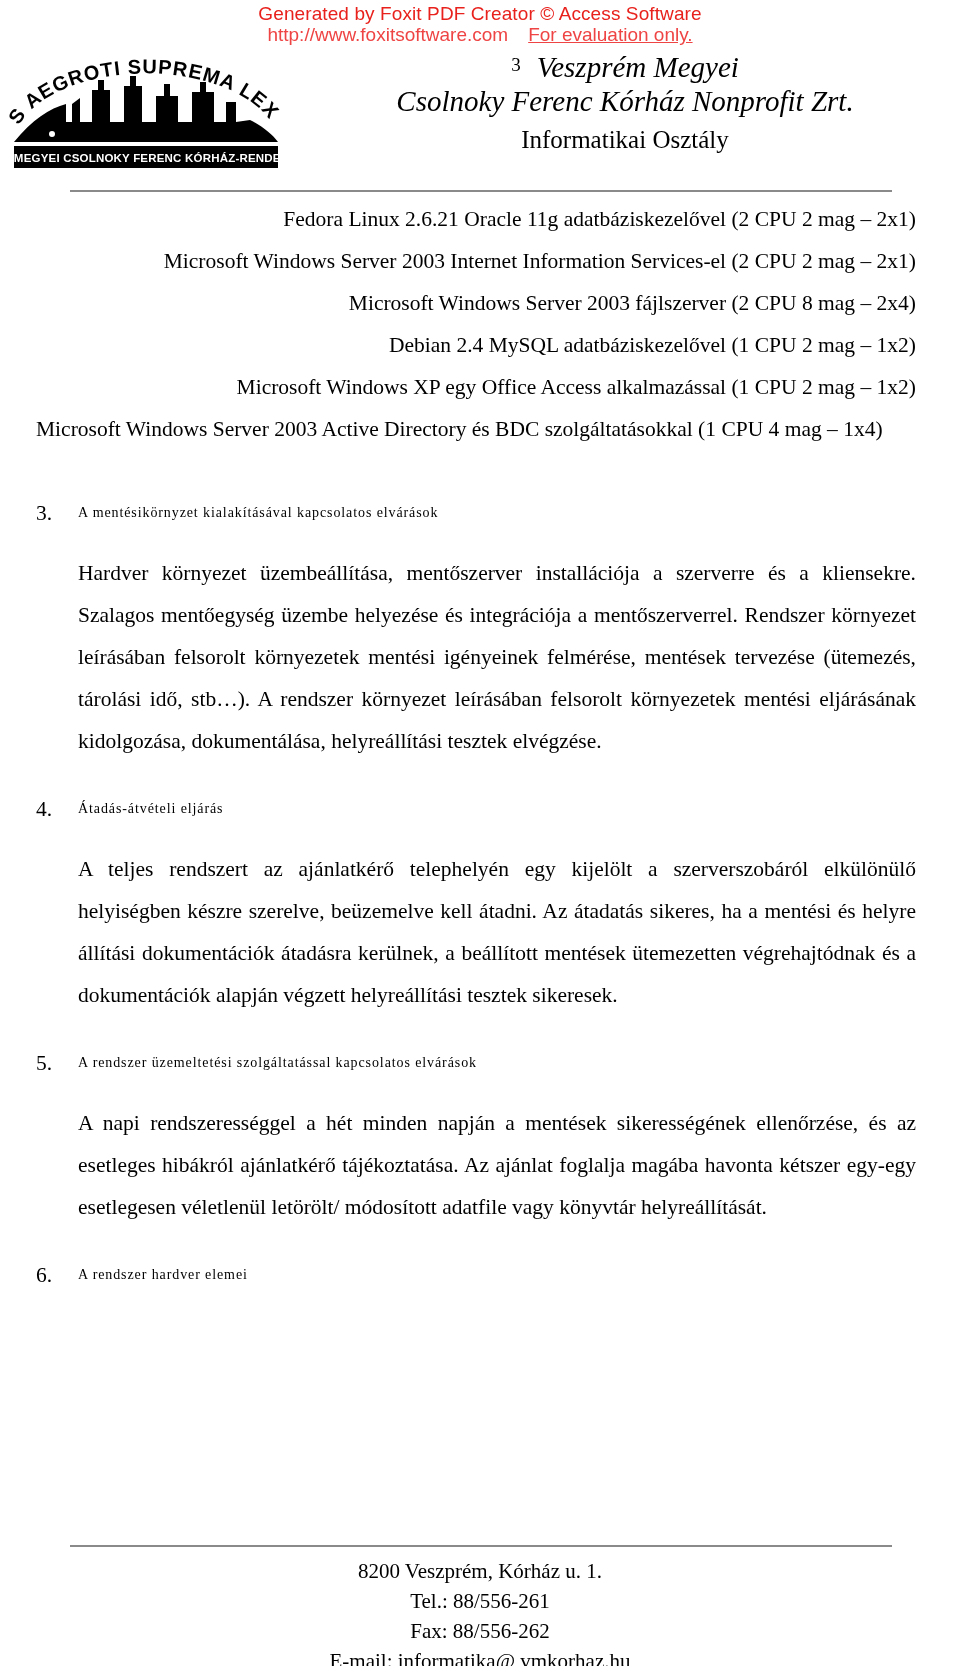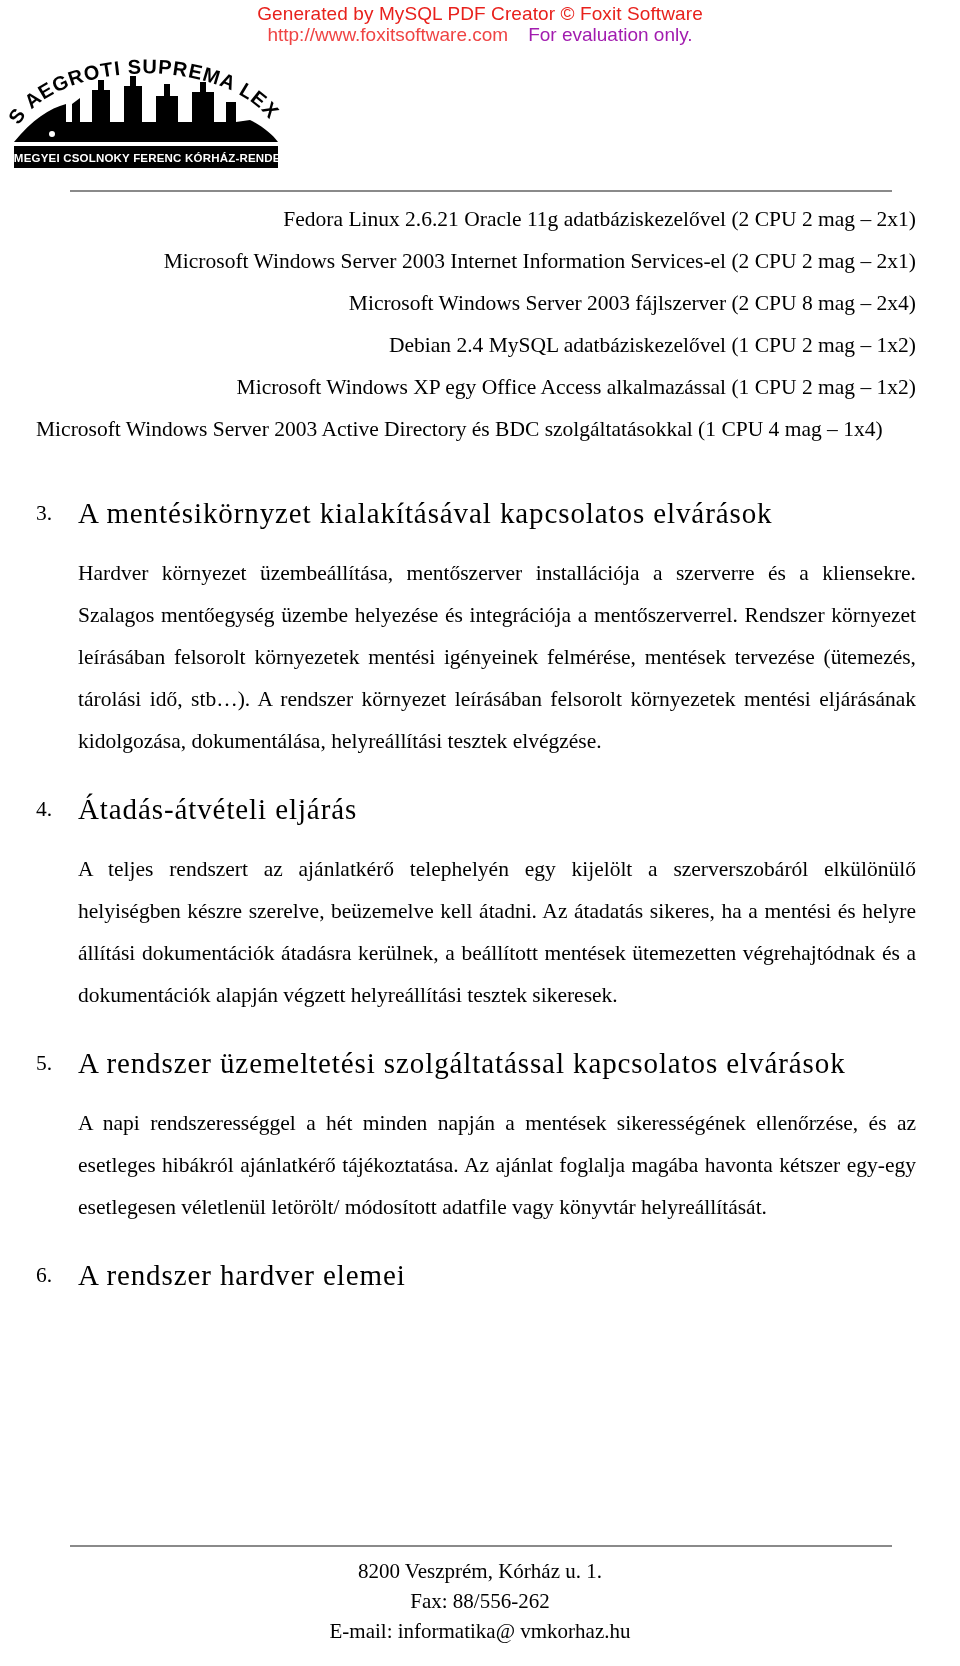--- a/index.html
+++ b/index.html
@@ -32,21 +32,21 @@
     font-size: 19px;
     letter-spacing: 0.1px;
     white-space: nowrap;
   }
   .wm-line2 {
     color: #2222cc;
     font-size: 19px;
     white-space: nowrap;
   }
   .wm-url { color: #ef4444; }
-  .wm-eval { color: #a21caf; margin-left: 20px; }
+  .wm-eval { color: #ef4444; margin-left: 20px; text-decoration: underline; }
 
   
   .letterhead {
     position: absolute;
     top: 44px;
     left: 0;
     width: 960px;
     height: 130px;
   }
   .logo {
@@ -125,21 +125,21 @@
   }
   .sec-num {
     position: absolute;
     left: 0;
     top: 0;
     width: 30px;
     font-size: 21.5px;
     line-height: 42px;
   }
   .sec-title {
-    font-size: 29px;
+    font-size: 14px;
     line-height: 42px;
     letter-spacing: 0.9px;
   }
   .sec-body {
     margin-top: 18px;
   }
 
   .gap-lg { height: 42px; }
   .gap-md { height: 26px; }
 
@@ -152,21 +152,21 @@
     text-align: center;
     font-size: 21px;
     line-height: 30px;
   }
   .footer div { white-space: nowrap; }
 </style>
 </head>
 <body>
 
 <div class="watermark">
-  <div class="wm-line1">Generated by MySQL PDF Creator © Foxit Software</div>
+  <div class="wm-line1">Generated by Foxit PDF Creator © Access Software</div>
   <div class="wm-line2">
     <span class="wm-url">http://www.foxitsoftware.com</span><span class="wm-eval">For evaluation only.</span>
   </div>
 </div>
 
 <div class="letterhead">
 
   <div class="logo">
     <svg width="280" height="125" viewBox="0 0 280 125" xmlns="http://www.w3.org/2000/svg">
       <defs>
@@ -183,20 +183,27 @@
         L172,50 L172,76 L186,76 L186,46 L194,46 L194,36 L200,36 L200,46 L208,46 L208,76
         L220,76 L220,56 L230,56 L230,76 L244,74 C256,80 266,88 272,96 Z"></path>
 
       <circle cx="46" cy="88" r="3" fill="#fff"></circle>
 
       <rect x="8" y="100" width="264" height="22" fill="#000"></rect>
       <text x="140" y="116" font-family="Liberation Sans, sans-serif" font-size="11.5" font-weight="bold" fill="#fff" text-anchor="middle" letter-spacing="0.2">VESZPRÉM MEGYEI CSOLNOKY FERENC KÓRHÁZ-RENDELŐINTÉZET</text>
     </svg>
   </div>
 
+  <div class="head-text">
+    <div class="head-line1">
+      <span class="page-num">3</span><span>Veszprém Megyei</span>
+    </div>
+    <div class="head-line2">Csolnoky Ferenc Kórház Nonprofit Zrt.</div>
+    <div class="head-line3">Informatikai Osztály</div>
+  </div>
 </div>
 
 <div class="rule rule-top"></div>
 
 <div class="content">
 
   <div class="server-list">
     <p class="para">Fedora Linux 2.6.21 Oracle 11g adatbáziskezelővel (2 CPU 2 mag – 2x1)</p>
     <p class="para">Microsoft Windows Server 2003 Internet Information Services-el (2 CPU 2 mag – 2x1)</p>
     <p class="para">Microsoft Windows Server 2003 fájlszerver (2 CPU 8 mag – 2x4)</p>
@@ -241,15 +248,16 @@
     <span class="sec-num">6.</span>
     <div class="sec-title">A rendszer hardver elemei</div>
   </div>
 
 </div>
 
 <div class="rule rule-bottom"></div>
 
 <div class="footer">
   <div>8200 Veszprém, Kórház u. 1.</div>
+  <div>Tel.: 88/556-261</div>
   <div>Fax: 88/556-262</div>
   <div>E-mail: informatika@ vmkorhaz.hu</div>
 </div>
 
 </body></html>

